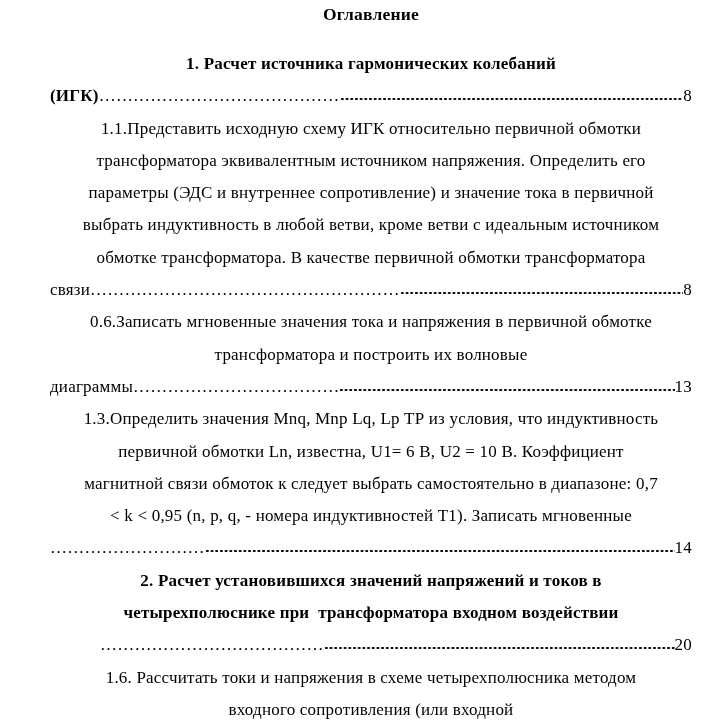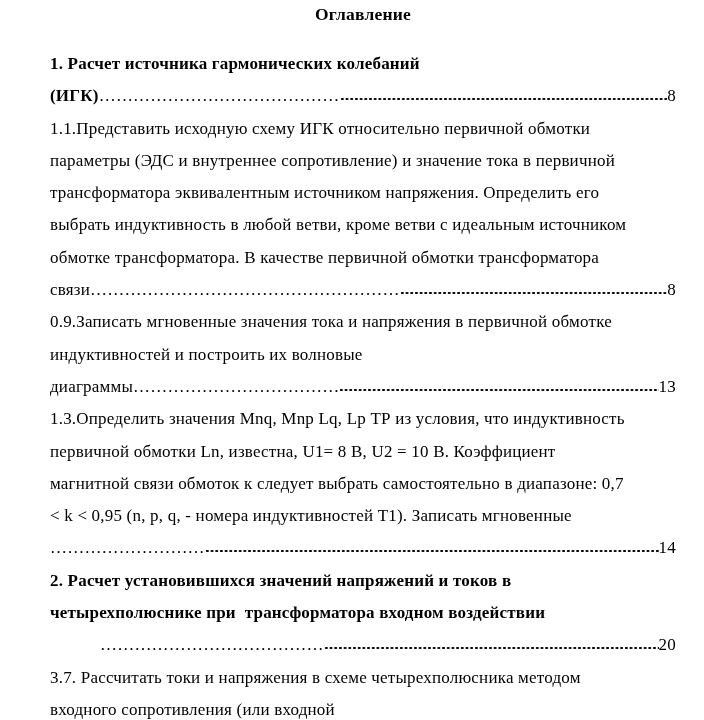--- a/index.html
+++ b/index.html
@@ -9,21 +9,21 @@
   }
   body {
     width: 704px;
     height: 720px;
     overflow: hidden;
   }
   .document-page {
     box-sizing: border-box;
     width: 704px;
     height: 720px;
-    padding: 4px 28px 0 50px;
+    padding: 4px 12px 0 50px;
     font-family: "Liberation Serif", "DejaVu Serif", serif;
     font-size: 17px;
     letter-spacing: 0.2px;
     color: #000000;
     background: #ffffff;
   }
   .toc-title {
     text-align: center;
     font-weight: bold;
     font-size: 17.5px;
@@ -32,20 +32,21 @@
   .toc-lines {
     margin-top: 24px;
   }
   .toc-line {
     display: flex;
     align-items: baseline;
     height: 32.3px;
     line-height: 32.3px;
     white-space: pre;
     overflow: hidden;
+    justify-content: center;
   }
   .seg {
     flex: 0 0 auto;
   }
   .seg.bold {
     font-weight: bold;
   }
   .dot-leader {
     flex: 1 1 auto;
     min-width: 0;
@@ -61,32 +62,32 @@
 </style>
 </head>
 <body>
 
 <div class="document-page">
   <div class="toc-title">Оглавление</div>
   <div class="toc-lines">
       <div class="toc-line"><span class="seg bold">1. Расчет источника гармонических колебаний</span></div>
       <div class="toc-line"><span class="seg bold">(ИГК)</span><span class="seg">……………………………………</span><span class="dot-leader"></span><span class="page-num">8</span></div>
       <div class="toc-line"><span class="seg">1.1.Представить исходную схему ИГК относительно первичной обмотки</span></div>
+      <div class="toc-line"><span class="seg">трансформатора эквивалентным источником напряжения. Определить его</span></div>
       <div class="toc-line"><span class="seg">параметры (ЭДС и внутреннее сопротивление) и значение тока в первичной</span></div>
-      <div class="toc-line"><span class="seg">трансформатора эквивалентным источником напряжения. Определить его</span></div>
       <div class="toc-line"><span class="seg">выбрать индуктивность в любой ветви, кроме ветви с идеальным источником</span></div>
       <div class="toc-line"><span class="seg">обмотке трансформатора. В качестве первичной обмотки трансформатора</span></div>
       <div class="toc-line"><span class="seg">связи</span><span class="seg">………………………………………………</span><span class="dot-leader"></span><span class="page-num">8</span></div>
-      <div class="toc-line"><span class="seg">0.9.Записать мгновенные значения тока и напряжения в первичной обмотке</span></div>
-      <div class="toc-line"><span class="seg">индуктивностей и построить их волновые</span></div>
+      <div class="toc-line"><span class="seg">0.6.Записать мгновенные значения тока и напряжения в первичной обмотке</span></div>
+      <div class="toc-line"><span class="seg">трансформатора и построить их волновые</span></div>
       <div class="toc-line"><span class="seg">диаграммы</span><span class="seg">………………………………</span><span class="dot-leader"></span><span class="page-num">13</span></div>
       <div class="toc-line"><span class="seg">1.3.Определить значения Mnq, Mnp Lq, Lp ТР из условия, что индуктивность</span></div>
-      <div class="toc-line"><span class="seg">первичной обмотки Ln, известна, U1= 8 В, U2 = 10 В. Коэффициент</span></div>
+      <div class="toc-line"><span class="seg">первичной обмотки Ln, известна, U1= 6 В, U2 = 10 В. Коэффициент</span></div>
       <div class="toc-line"><span class="seg">магнитной связи обмоток к следует выбрать самостоятельно в диапазоне: 0,7</span></div>
       <div class="toc-line"><span class="seg">&lt; k &lt; 0,95 (n, p, q, - номера индуктивностей Т1). Записать мгновенные</span></div>
       <div class="toc-line"><span class="seg">………………………</span><span class="dot-leader"></span><span class="page-num">14</span></div>
       <div class="toc-line"><span class="seg bold">2. Расчет установившихся значений напряжений и токов в</span></div>
       <div class="toc-line"><span class="seg bold">четырехполюснике при  трансформатора входном воздействии</span></div>
       <div class="toc-line" style="padding-left: 50px;"><span class="seg">…………………………………</span><span class="dot-leader"></span><span class="page-num">20</span></div>
-      <div class="toc-line"><span class="seg">3.7. Рассчитать токи и напряжения в схеме четырехполюсника методом</span></div>
+      <div class="toc-line"><span class="seg">1.6. Рассчитать токи и напряжения в схеме четырехполюсника методом</span></div>
       <div class="toc-line"><span class="seg">входного сопротивления (или входной</span></div>
     </div>
 </div>
 
 </body></html>

